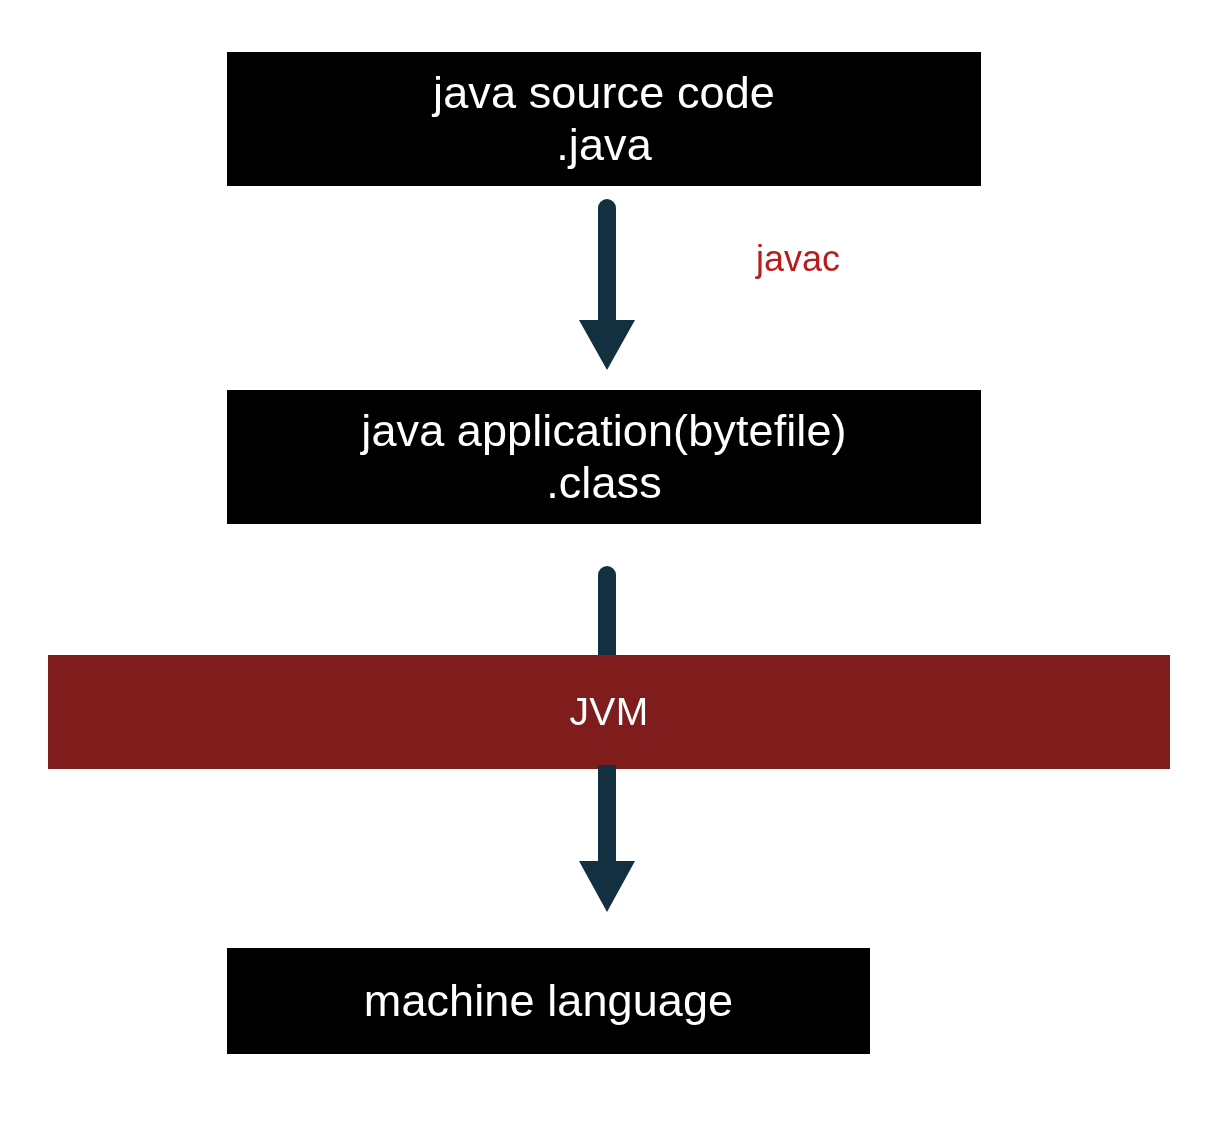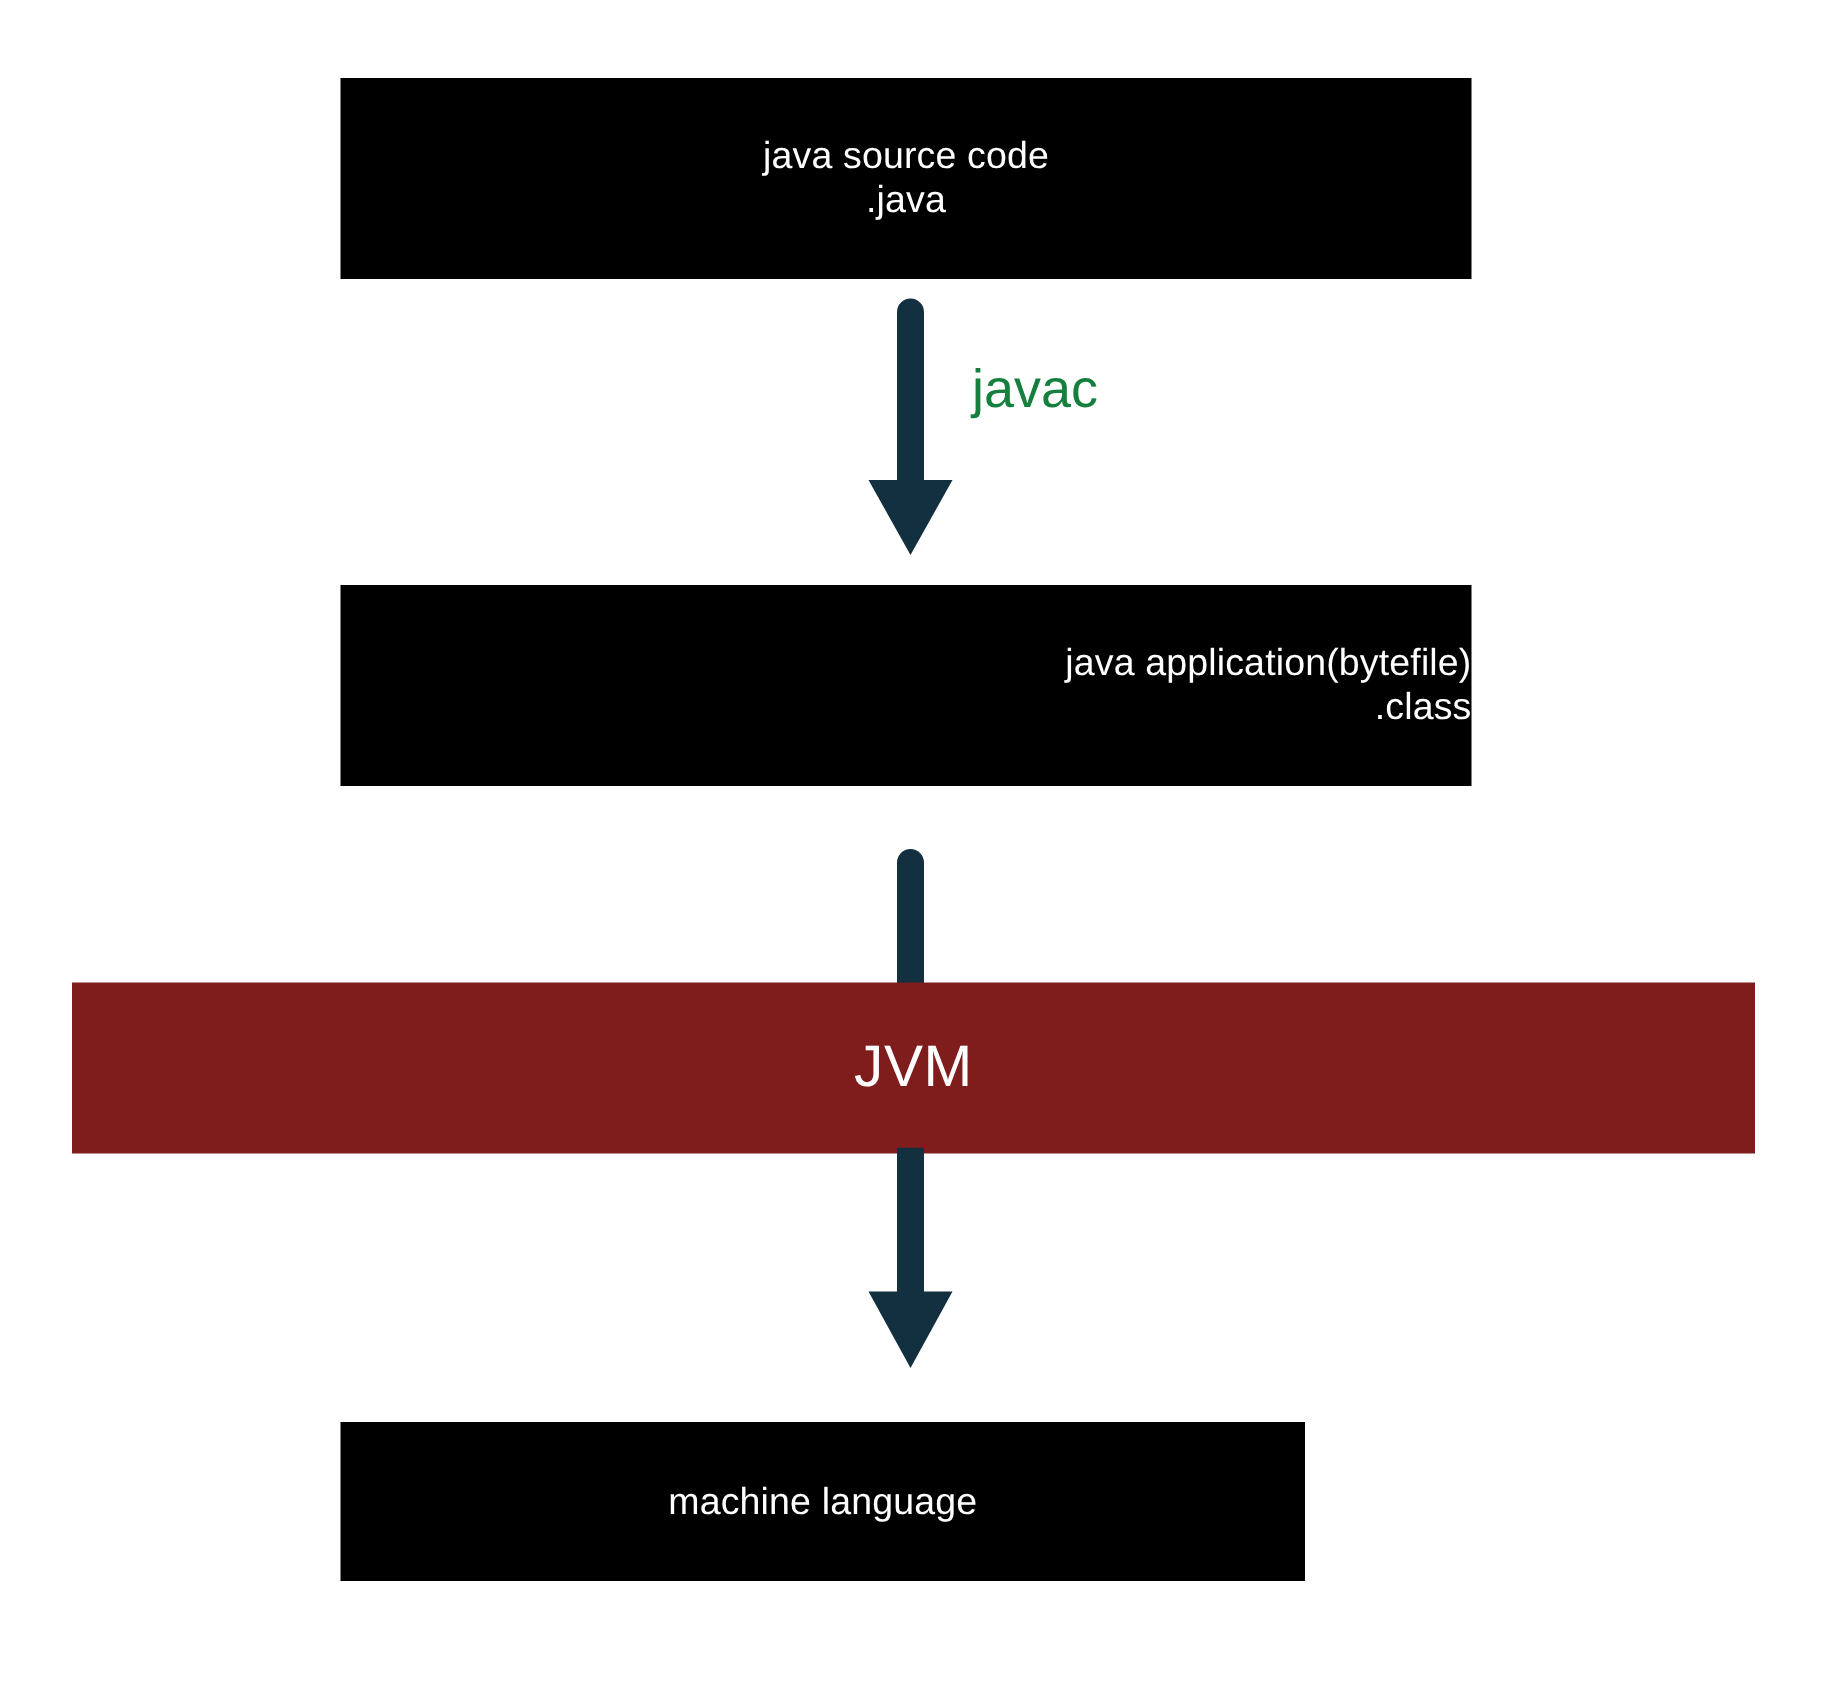--- a/index.html
+++ b/index.html
@@ -22,28 +22,28 @@
   .stage-box {
     position: absolute;
     background: #000000;
     color: #ffffff;
     display: flex;
     flex-direction: column;
     align-items: center;
     justify-content: center;
     text-align: center;
     line-height: 1.16;
-    font-size: 25px;
+    font-size: 45px;
     font-weight: 400;
     letter-spacing: 0.1px;
   }
   .stage-box .line { display: block; }
 
   #box-source { left: 227px; top: 52px;  width: 754px; height: 134px; }
-  #box-bytecode { left: 227px; top: 390px; width: 754px; height: 134px; align-items: flex-end; }
+  #box-bytecode { left: 227px; top: 390px; width: 754px; height: 134px; }
   #box-machine { left: 227px; top: 948px; width: 643px; height: 106px; }
 
   
   #jvm-band {
     position: absolute;
     left: 48px;
     top: 655px;
     width: 1122px;
     height: 114px;
     background: #7f1d1d;
@@ -62,22 +62,22 @@
   #arrow-compile { left: 575px; top: 198px; width: 64px; height: 176px; }
   #arrow-load    { left: 575px; top: 565px; width: 64px; height: 95px;  }
   #arrow-execute { left: 575px; top: 765px; width: 64px; height: 150px; }
 
   
   #javac-caption {
     position: absolute;
     left: 648px;
     top: 236px;
     width: 300px;
-    text-align: left;
-    color: #15803d;
+    text-align: center;
+    color: #b91c1c;
     font-size: 36px;
     line-height: 1.3;
   }
   #javac-caption .line { display: block; }
 </style>
 </head>
 <body>
 
 <div id="canvas">
 

